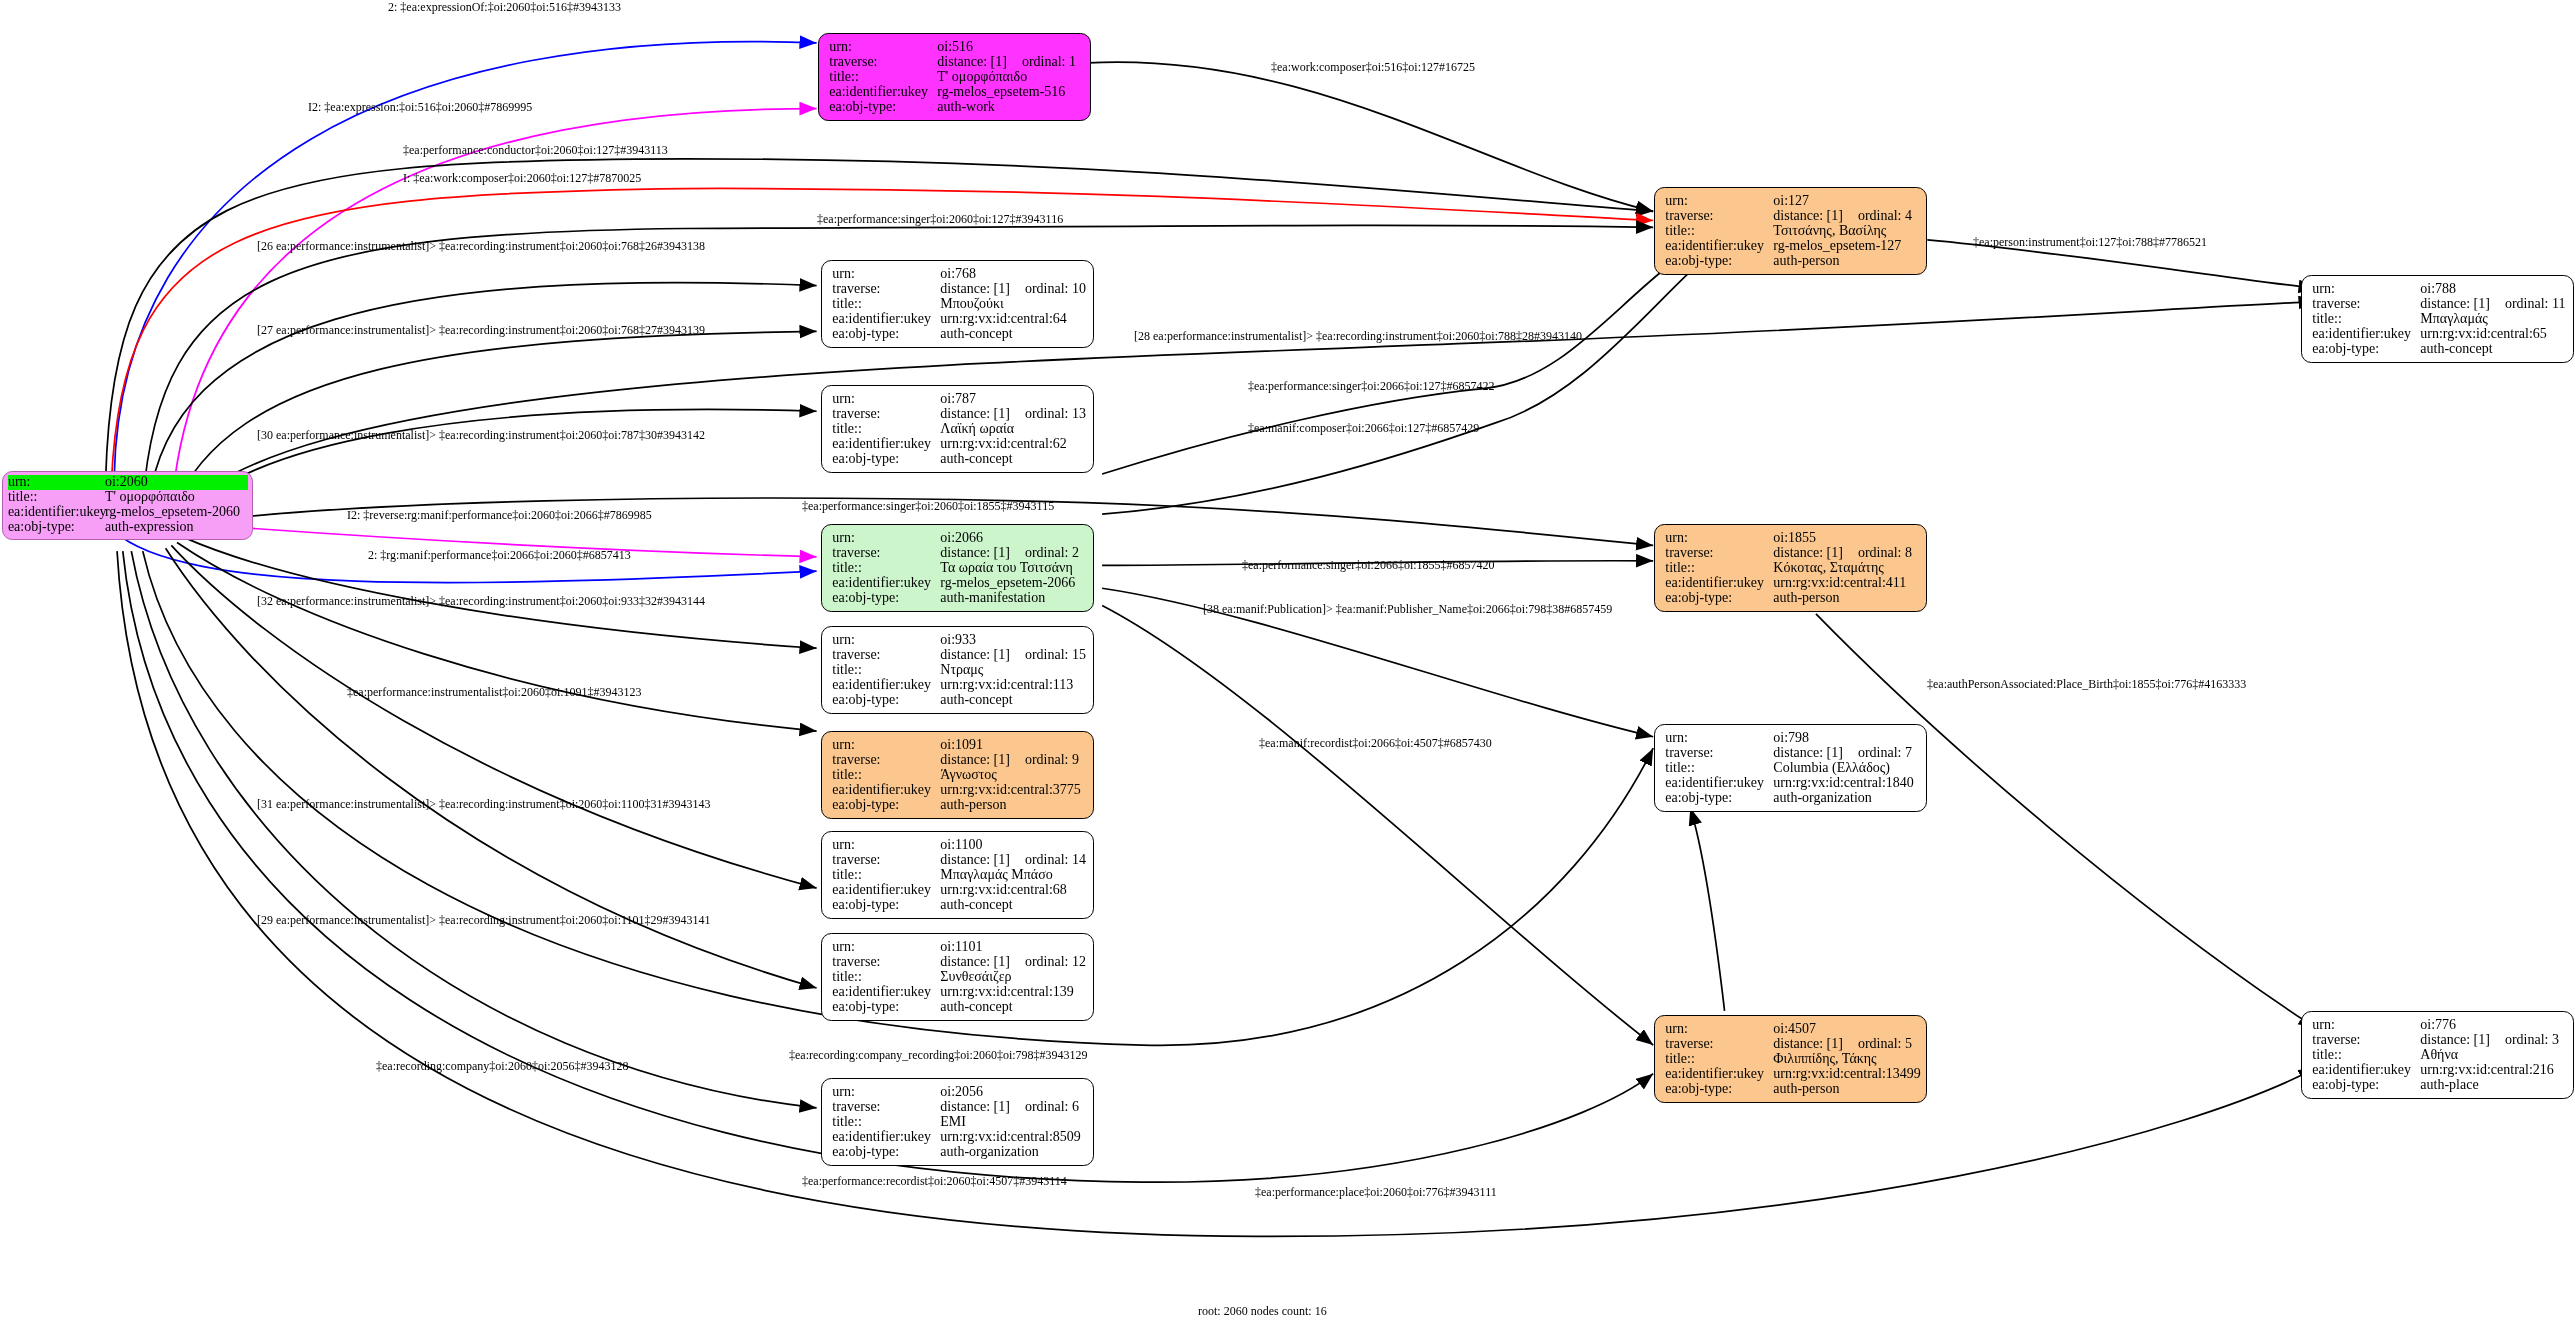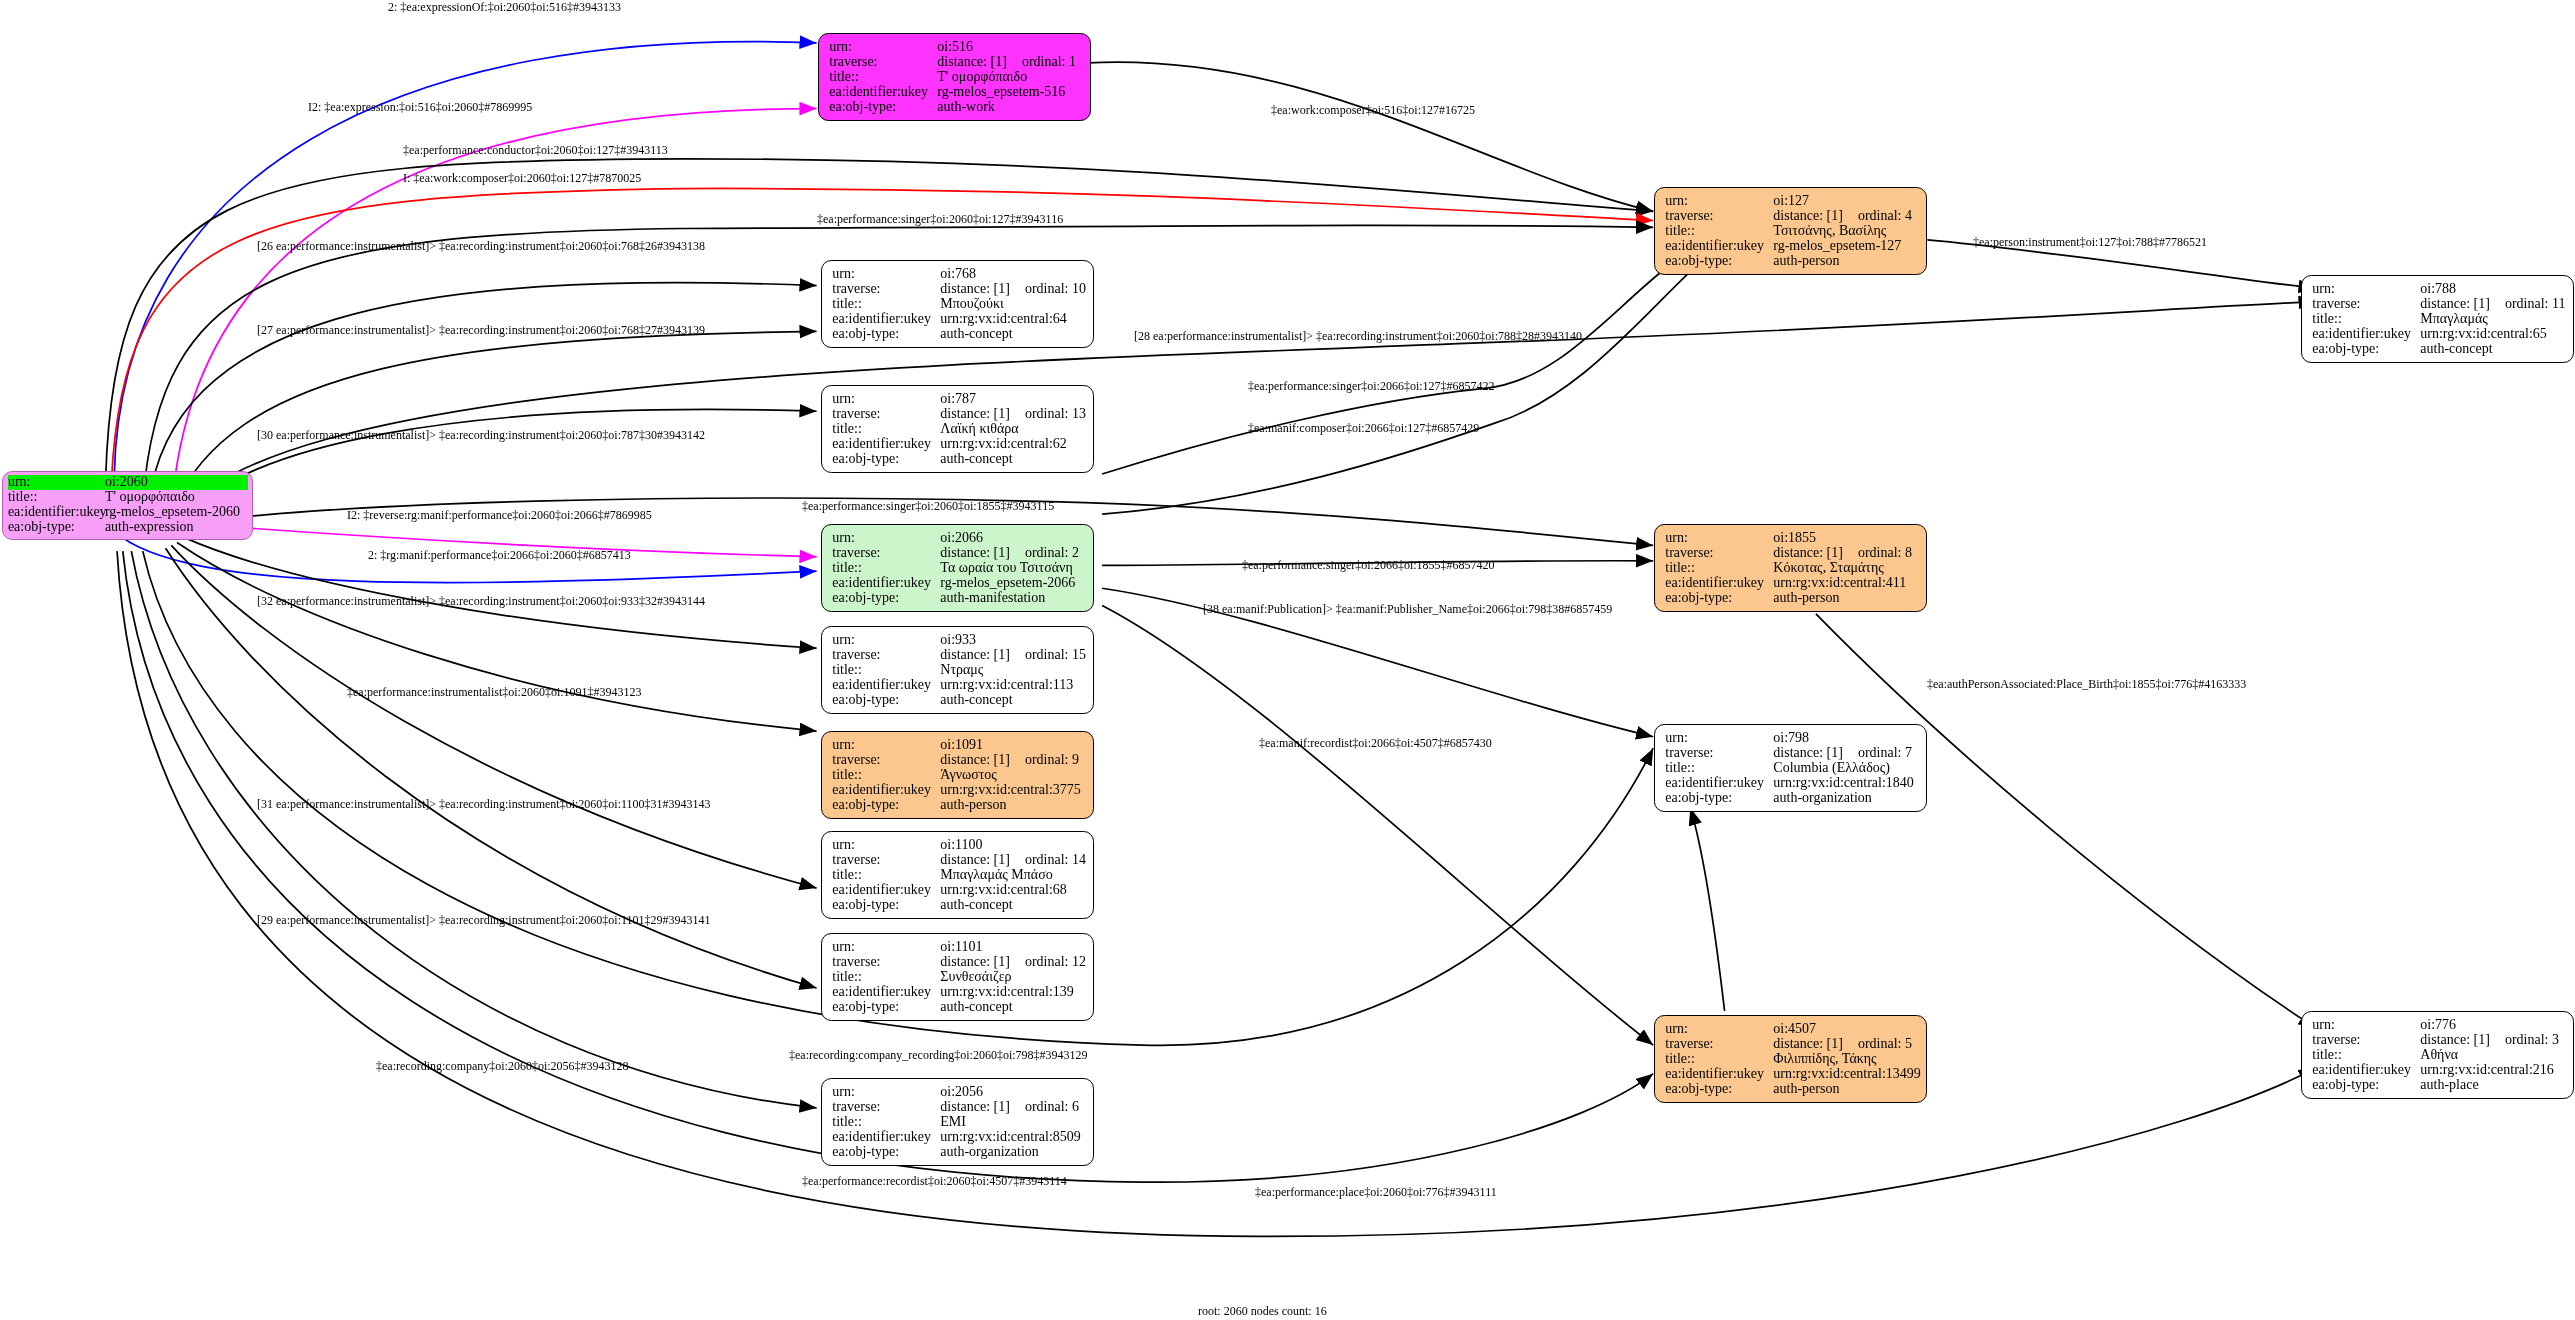--- a/index.html
+++ b/index.html
@@ -264,21 +264,21 @@
     <div class="row">
       <span class="k">urn:</span>
       <span class="v">oi:787</span>
     </div>
     <div class="row">
       <span class="k">traverse:</span>
       <span class="v"><span>distance: [1]</span><span class="ord">ordinal: 13</span></span>
     </div>
     <div class="row">
       <span class="k">title::</span>
-      <span class="v">Λαϊκή κιθάρα</span>
+      <span class="v">Λαϊκή ωραία</span>
     </div>
     <div class="row">
       <span class="k">ea:identifier:ukey</span>
       <span class="v">urn:rg:vx:id:central:62</span>
     </div>
     <div class="row">
       <span class="k">ea:obj-type:</span>
       <span class="v">auth-concept</span>
     </div>
   </div>
@@ -508,21 +508,21 @@
       <span class="v">urn:rg:vx:id:central:216</span>
     </div>
     <div class="row">
       <span class="k">ea:obj-type:</span>
       <span class="v">auth-place</span>
     </div>
   </div>
 
   <div class="elabel" style="left:388px;  top:0px;">2: ‡ea:expressionOf:‡oi:2060‡oi:516‡#3943133</div>
   <div class="elabel" style="left:308px;  top:100px;">I2: ‡ea:expression:‡oi:516‡oi:2060‡#7869995</div>
-  <div class="elabel" style="left:1271px; top:60px;margin-top:43px;">‡ea:work:composer‡oi:516‡oi:127#16725</div>
+  <div class="elabel" style="left:1271px; top:60px;">‡ea:work:composer‡oi:516‡oi:127#16725</div>
   <div class="elabel" style="left:403px;  top:143px;">‡ea:performance:conductor‡oi:2060‡oi:127‡#3943113</div>
   <div class="elabel" style="left:403px;  top:171px;">I: ‡ea:work:composer‡oi:2060‡oi:127‡#7870025</div>
   <div class="elabel" style="left:817px; top:212px;">‡ea:performance:singer‡oi:2060‡oi:127‡#3943116</div>
   <div class="elabel" style="left:257px;  top:239px;">[26 ea:performance:instrumentalist]&gt; ‡ea:recording:instrument‡oi:2060‡oi:768‡26#3943138</div>
   <div class="elabel" style="left:257px;  top:323px;">[27 ea:performance:instrumentalist]&gt; ‡ea:recording:instrument‡oi:2060‡oi:768‡27#3943139</div>
   <div class="elabel" style="left:1134px; top:329px;">[28 ea:performance:instrumentalist]&gt; ‡ea:recording:instrument‡oi:2060‡oi:788‡28#3943140</div>
   <div class="elabel" style="left:1973px; top:235px;">‡ea:person:instrument‡oi:127‡oi:788‡#7786521</div>
   <div class="elabel" style="left:257px;  top:428px;">[30 ea:performance:instrumentalist]&gt; ‡ea:recording:instrument‡oi:2060‡oi:787‡30#3943142</div>
   <div class="elabel" style="left:1248px; top:379px;">‡ea:performance:singer‡oi:2066‡oi:127‡#6857422</div>
   <div class="elabel" style="left:1248px; top:421px;">‡ea:manif:composer‡oi:2066‡oi:127‡#6857429</div>

